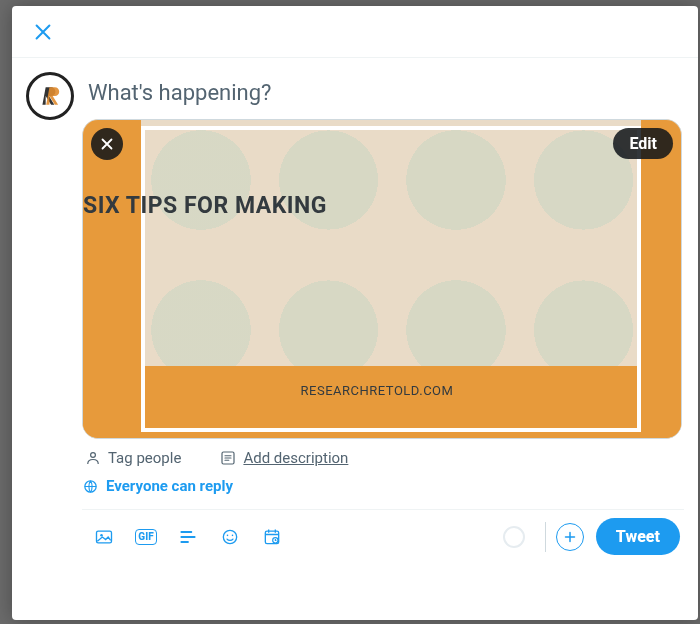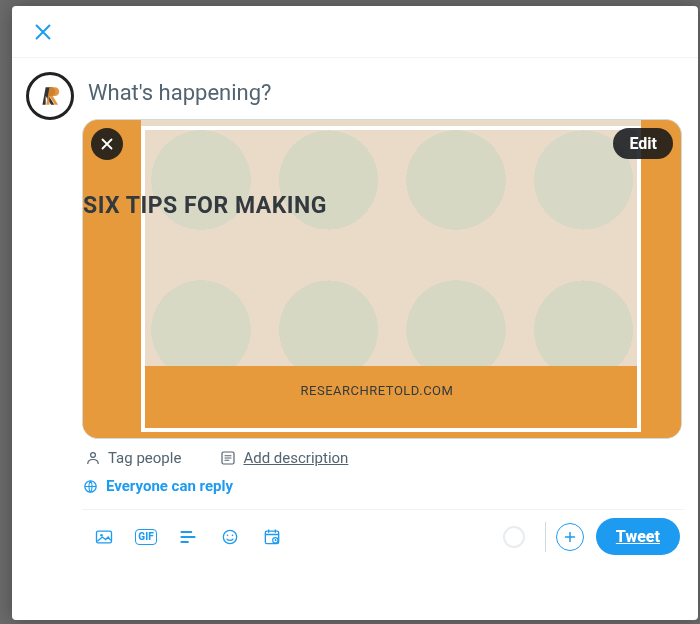--- a/index.html
+++ b/index.html
@@ -284,21 +284,20 @@
     }
     .add-thread svg { width: 18px; height: 18px; }
     .tweet-btn {
       background: #1d9bf0;
       color: #fff;
       font-weight: 800;
       font-size: 16px;
       padding: 9px 20px;
       border-radius: 22px;
       cursor: pointer;
-      text-decoration: underline;
     }
     .underline { text-decoration: underline; }
   </style>
 </head>
 <body>
 
 <div class="backdrop"></div>
 
 <div class="modal">
 

